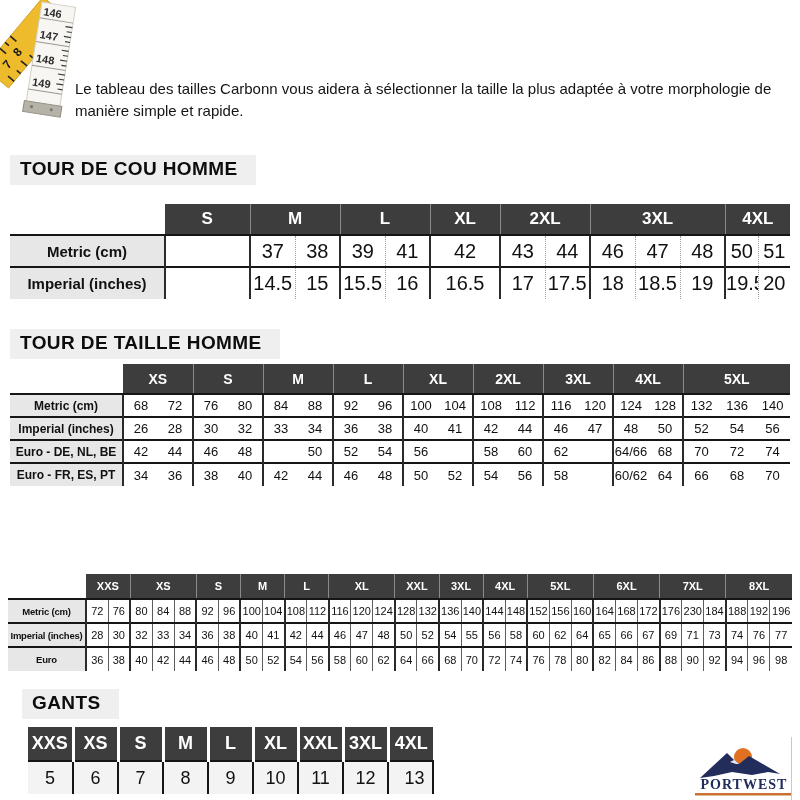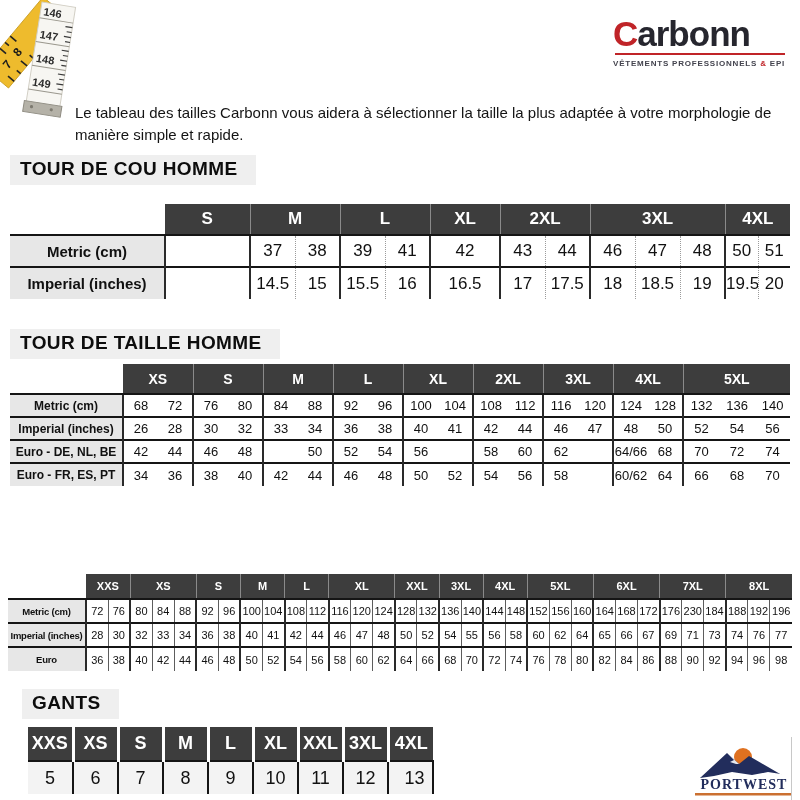--- a/index.html
+++ b/index.html
@@ -20,21 +20,21 @@
     font-size:42px; font-weight:700; letter-spacing:-1.5px; color:#0d0d0d;
     white-space:nowrap;
   }
   .logo { position:absolute; left:613px; top:16px; width:185px; }
   .logo-word { font-size:35px; font-weight:700; letter-spacing:-1px; color:#26262e; line-height:1; white-space:nowrap; }
   .logo-word .c { color:#c02428; }
   .logo-rule { height:2px; background:#c02428; width:170px; margin:2px 0 4px 2px; }
   .logo-sub { font-size:8px; font-weight:700; letter-spacing:0.8px; color:#43434e; white-space:nowrap; }
   .logo-sub .amp { color:#c02428; }
   .intro {
-    position:absolute; left:75px; top:102px; width:720px;
+    position:absolute; left:75px; top:78px; width:720px;
     font-size:15px; line-height:1.45; color:#141414;
   }
 
   
   .section-title {
     position:absolute; left:10px; background:#efefef; color:#0d0d0d;
     font-size:19px; font-weight:700; letter-spacing:0.4px;
     padding:3px 18px 5px 10px; white-space:nowrap;
   }
   .st1 { top:155px; } .st2 { top:329px; } .st3 { top:537px; } .st4 { top:689px;margin-left:12px; }
@@ -51,21 +51,21 @@
   }
   .sztable th.hdr { background:#3d3d3d; color:#fff; font-weight:700; }
   .sztable th.hdr + th.hdr { border-left:1px solid #8a8a8a; }
   .sztable th.corner { background:#fff; }
   .sztable tbody th.lbl { background:#e7e7e7; font-weight:700; color:#111; }
   .sztable tbody tr th, .sztable tbody tr td { border-top:2px solid #151515; }
   .sztable tbody td.c-start { border-left:2px solid #2a2a2a; }
 
   .t-cou { width:780px; }
   .t-cou thead th { height:31px; font-size:17px; }
-  .t-cou tbody th, .t-cou tbody td { height:32px; font-size:17px; }
+  .t-cou tbody th, .t-cou tbody td { height:32px; font-size:20px; }
   .t-cou tbody th.lbl { font-size:15px; }
   .t-cou tbody td.c-in { border-left:1px dotted #9b9b9b; }
 
   .t-taille { width:780px; }
   .t-taille thead th { height:30px; font-size:14px; }
   .t-taille tbody th, .t-taille tbody td { height:23px; font-size:13px; }
   .t-taille tbody th.lbl { font-size:12px; }
   .t-taille tbody td.c-in { border-left:none; }
 
   .t-poitrine { width:784px; }
@@ -130,25 +130,20 @@
       <text x="3" y="36" font-size="11" font-weight="bold" fill="#2c2c2c">147</text>
       <text x="3" y="60" font-size="11" font-weight="bold" fill="#2c2c2c">148</text>
       <text x="3" y="84" font-size="11" font-weight="bold" fill="#2c2c2c">149</text>
       <rect x="-2" y="100" width="38" height="11" fill="#b5b2a8" stroke="#8f8c82" stroke-width="1"></rect>
       <circle cx="6" cy="105" r="1.6" fill="#7d7a70"></circle>
       <circle cx="26" cy="105" r="1.6" fill="#7d7a70"></circle>
     </g>
   </svg>
 
 
-  <div class="logo">
-    <div class="logo-word"><span class="c">C</span><span>arbonn</span></div>
-    <div class="logo-rule"></div>
-    <div class="logo-sub"><span>VÊTEMENTS PROFESSIONNELS </span><span class="amp">&amp;</span><span> EPI</span></div>
-  </div>
 
   <p class="intro">Le tableau des tailles Carbonn vous aidera à sélectionner la taille la plus adaptée à votre morphologie de manière simple et rapide.</p>
 
   <div class="section-title st2">TOUR DE TAILLE HOMME</div>
   <div class="section-title st1">TOUR DE COU HOMME</div>
   <div class="section-title st4">GANTS</div>
 
   <div class="tblwrap tw1">
     <table class="sztable t-cou">
         <colgroup>

